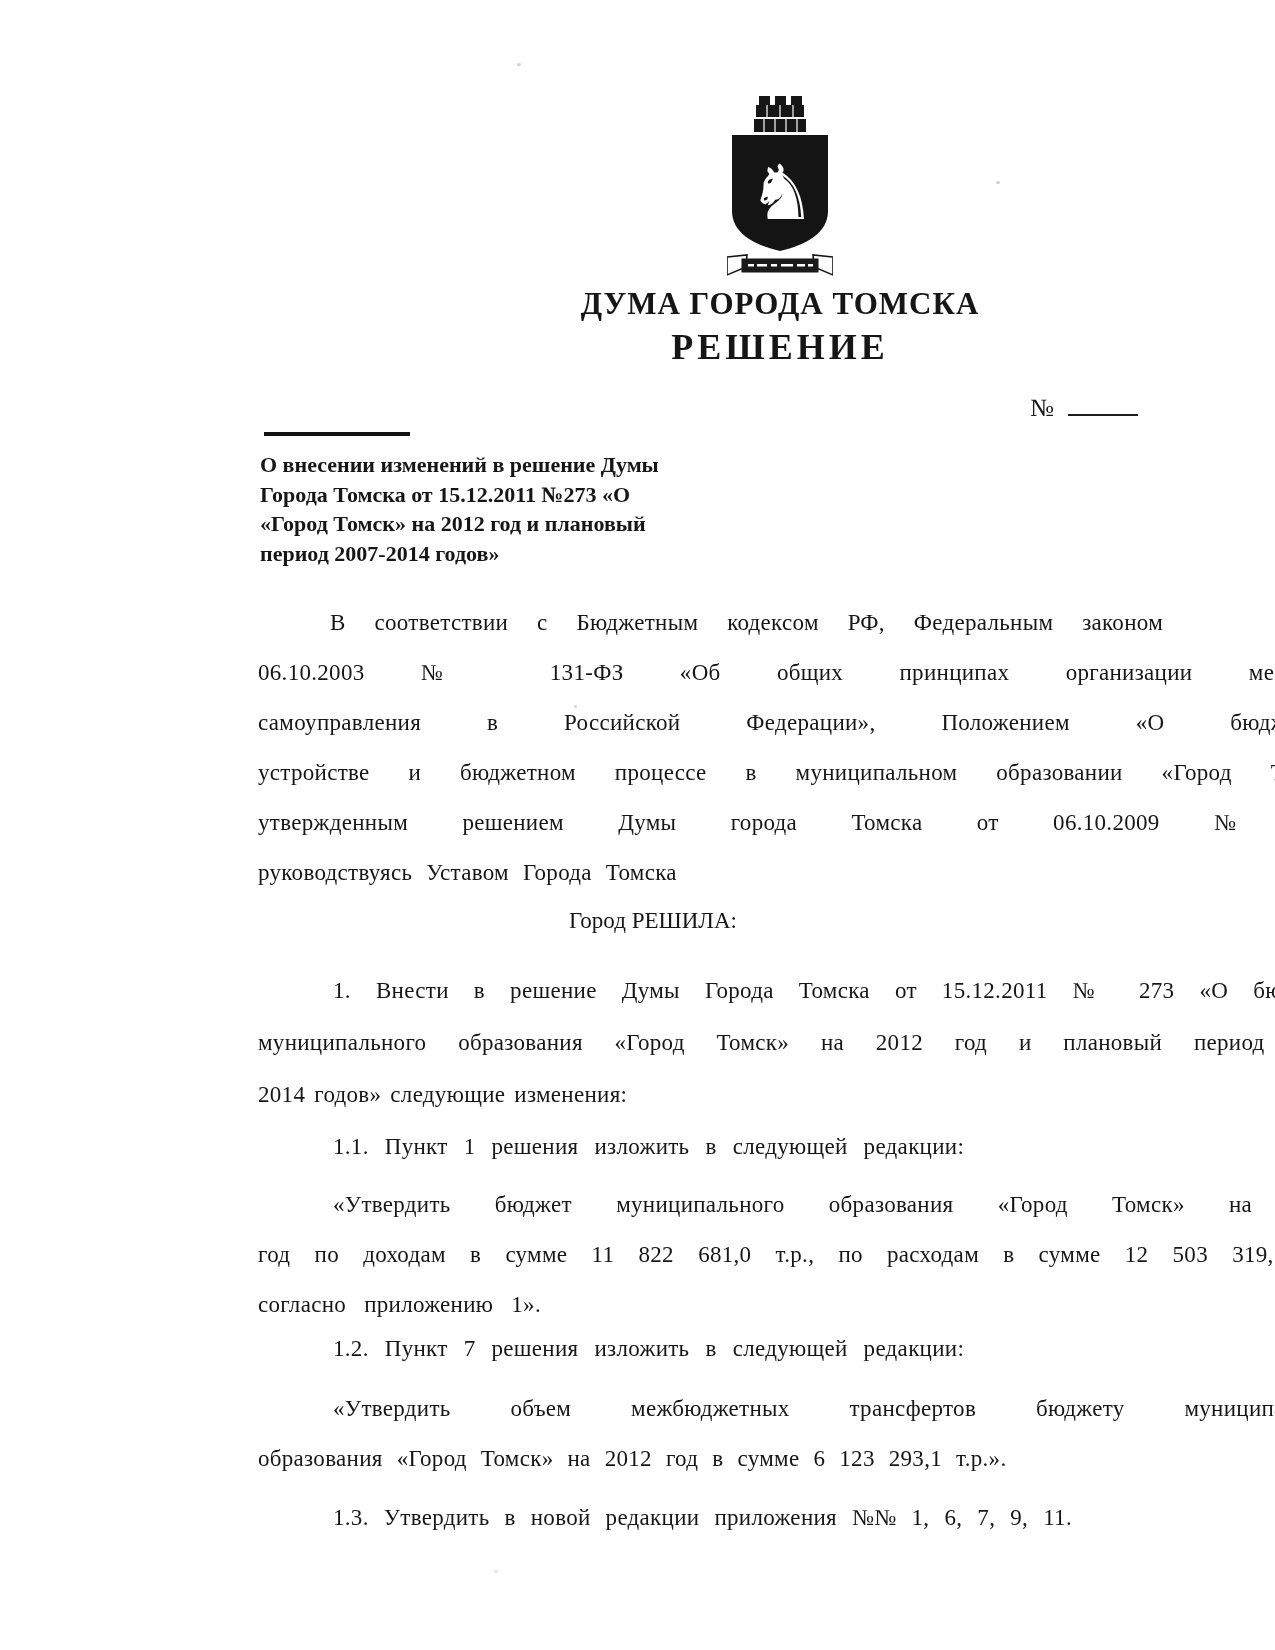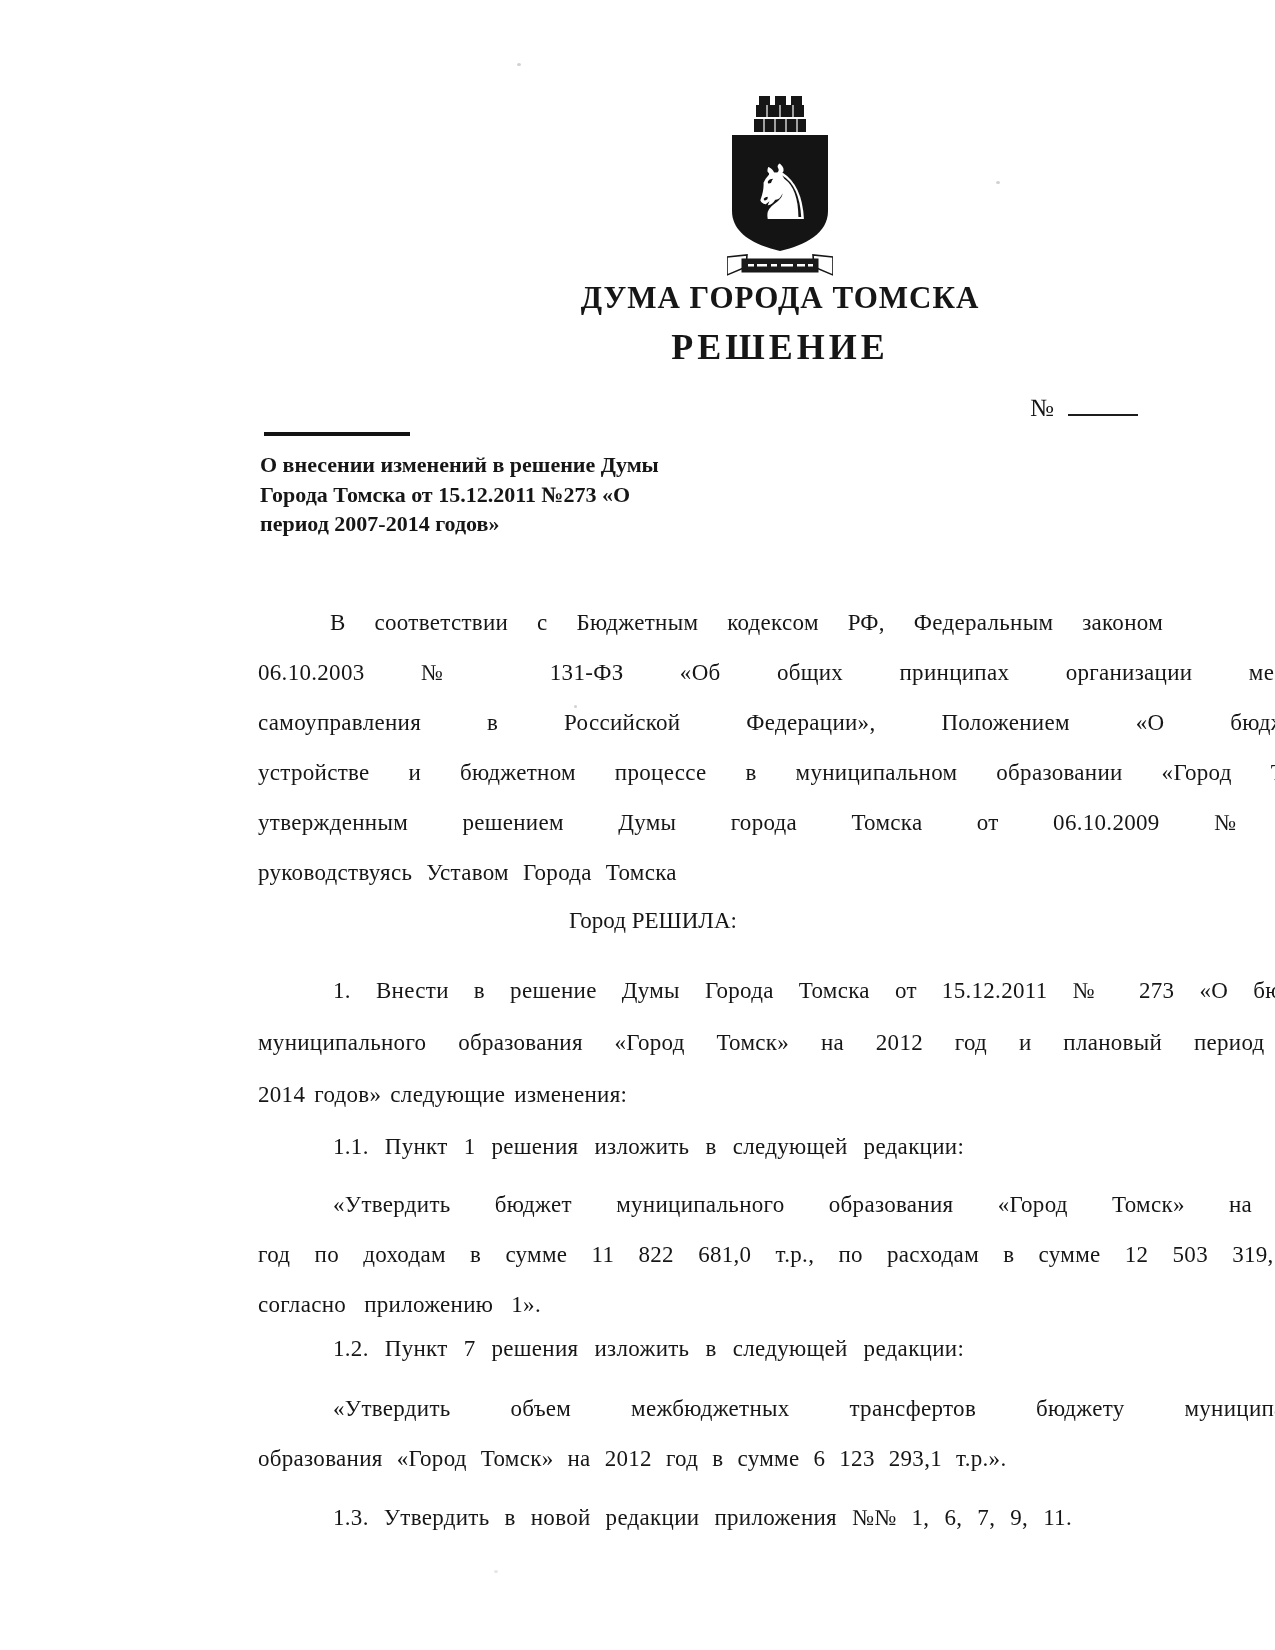--- a/index.html
+++ b/index.html
@@ -11,21 +11,21 @@
     font-family:"Liberation Serif","DejaVu Serif",serif;
     color:#161616;
   }
   
   .emblem{position:absolute;left:722px;top:96px;width:116px;height:178px;}
   .emblem svg{display:block;margin:0 auto;}
   .crown-wrap{width:52px;margin:0 auto;}
   .shield-wrap{width:100px;margin:1px auto 0;}
   .ribbon-wrap{width:106px;margin:1px auto 0;}
   .org-name{
-    position:absolute;left:480px;top:280px;width:600px;
+    position:absolute;left:480px;top:286px;width:600px;
     text-align:center;font-weight:bold;font-size:31px;letter-spacing:1px;
     white-space:nowrap;
   }
   .doc-type{
     position:absolute;left:480px;top:326px;width:600px;
     text-align:center;font-weight:bold;font-size:36px;letter-spacing:4px;
     white-space:nowrap;
   }
   
   .number-area{position:absolute;left:1030px;top:394px;font-size:25px;}
@@ -127,20 +127,21 @@
 
   <div class="number-area">
     <span>№</span><span class="number-blank"></span>
   </div>
 
   <div class="left-rule"></div>
 
   <div class="subject">
       <div class="line">О внесении изменений в решение Думы</div>
       <div class="line">Города Томска от 15.12.2011 №273 «О</div>
+      <div class="line">«Город Томск» на 2012 год и плановый</div>
       <div class="line">период 2007-2014 годов»</div>
     </div>
 
   <div class="block preamble">
       <div class="line">В соответствии с Бюджетным кодексом РФ, Федеральным законом</div>
       <div class="line">06.10.2003 № 131-ФЗ «Об общих принципах организации местно</div>
       <div class="line">самоуправления в Российской Федерации», Положением «О бюджетн</div>
       <div class="line">устройстве и бюджетном процессе в муниципальном образовании «Город Томс</div>
       <div class="line">утвержденным решением Думы города Томска от 06.10.2009 №131</div>
       <div class="line">руководствуясь Уставом Города Томска</div>

